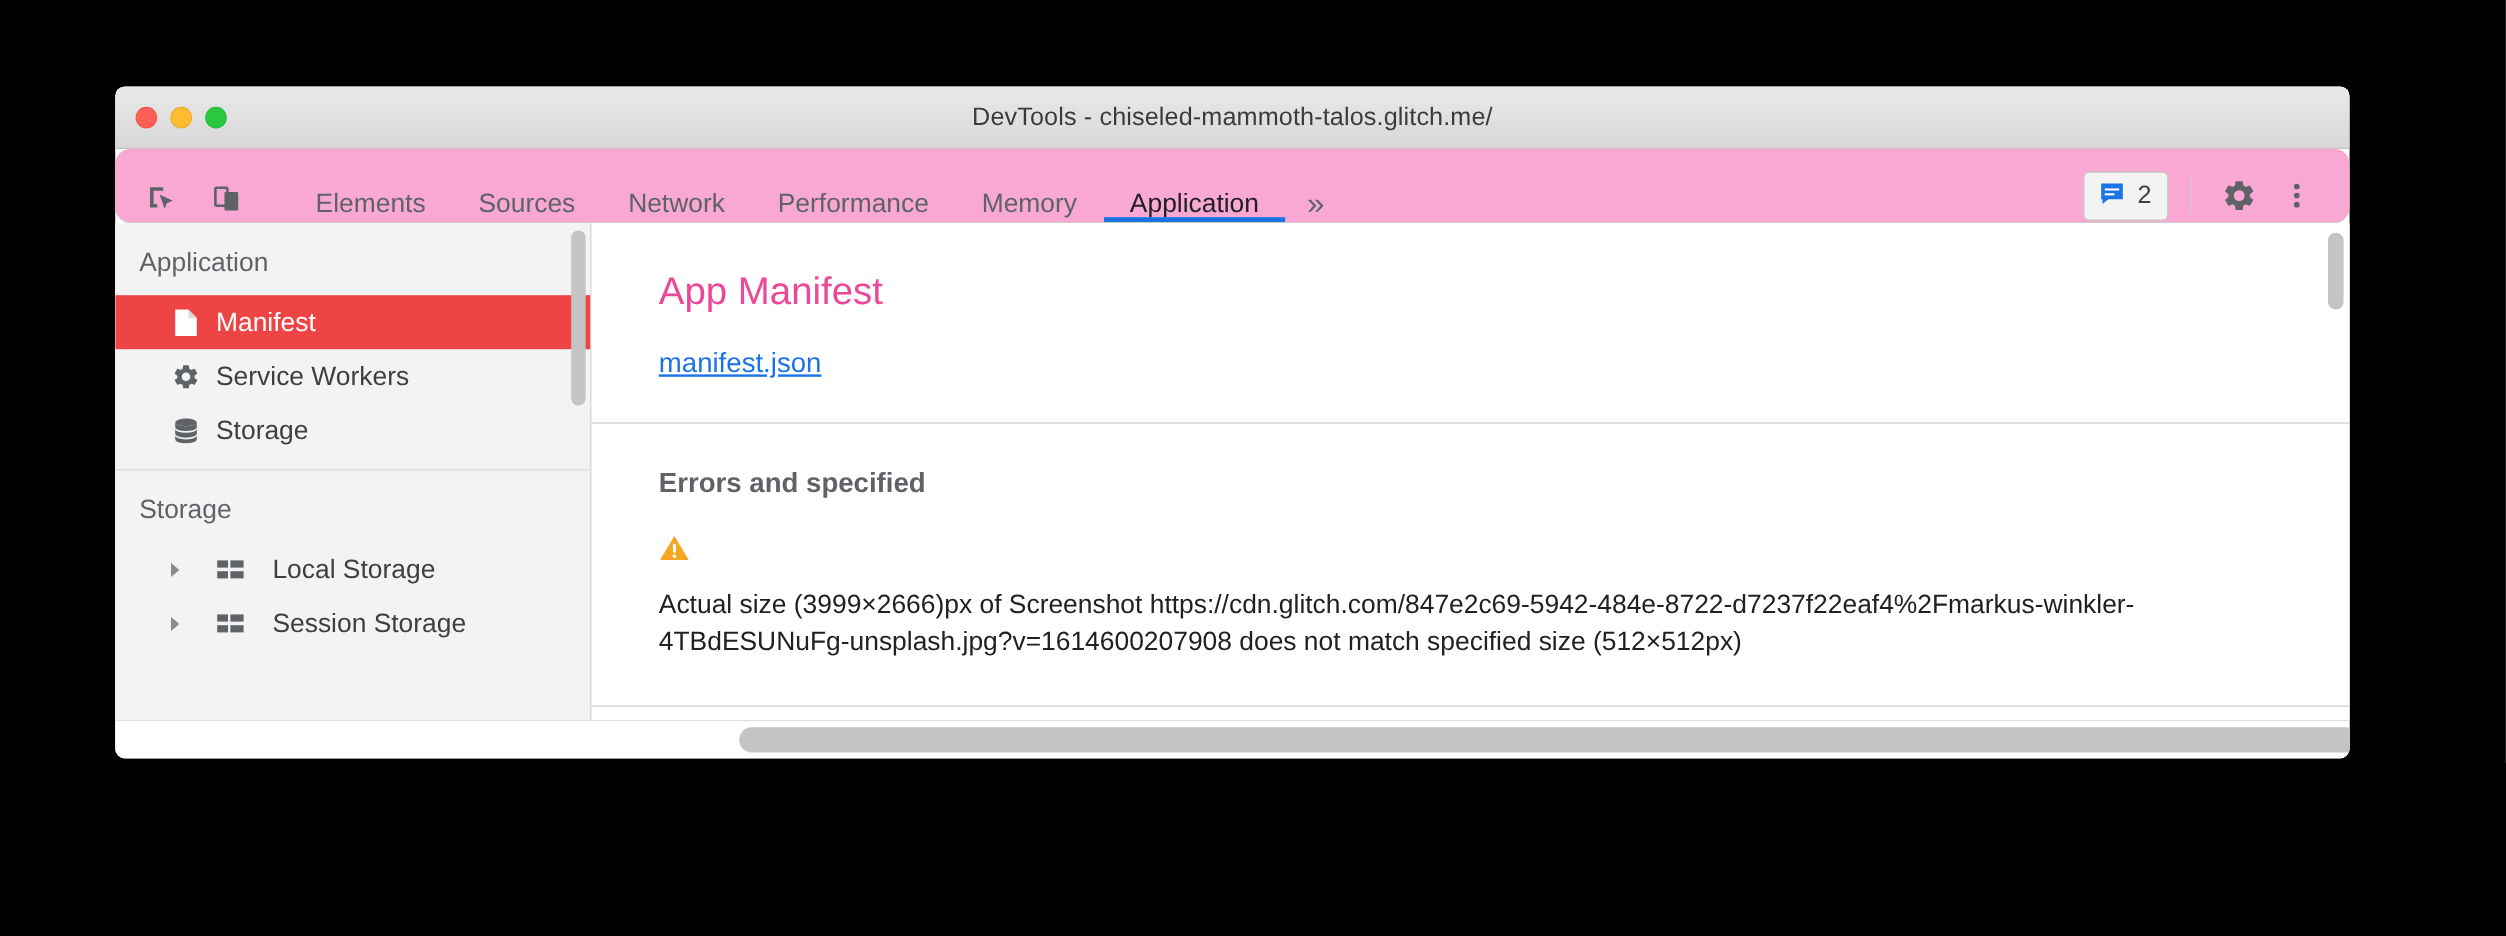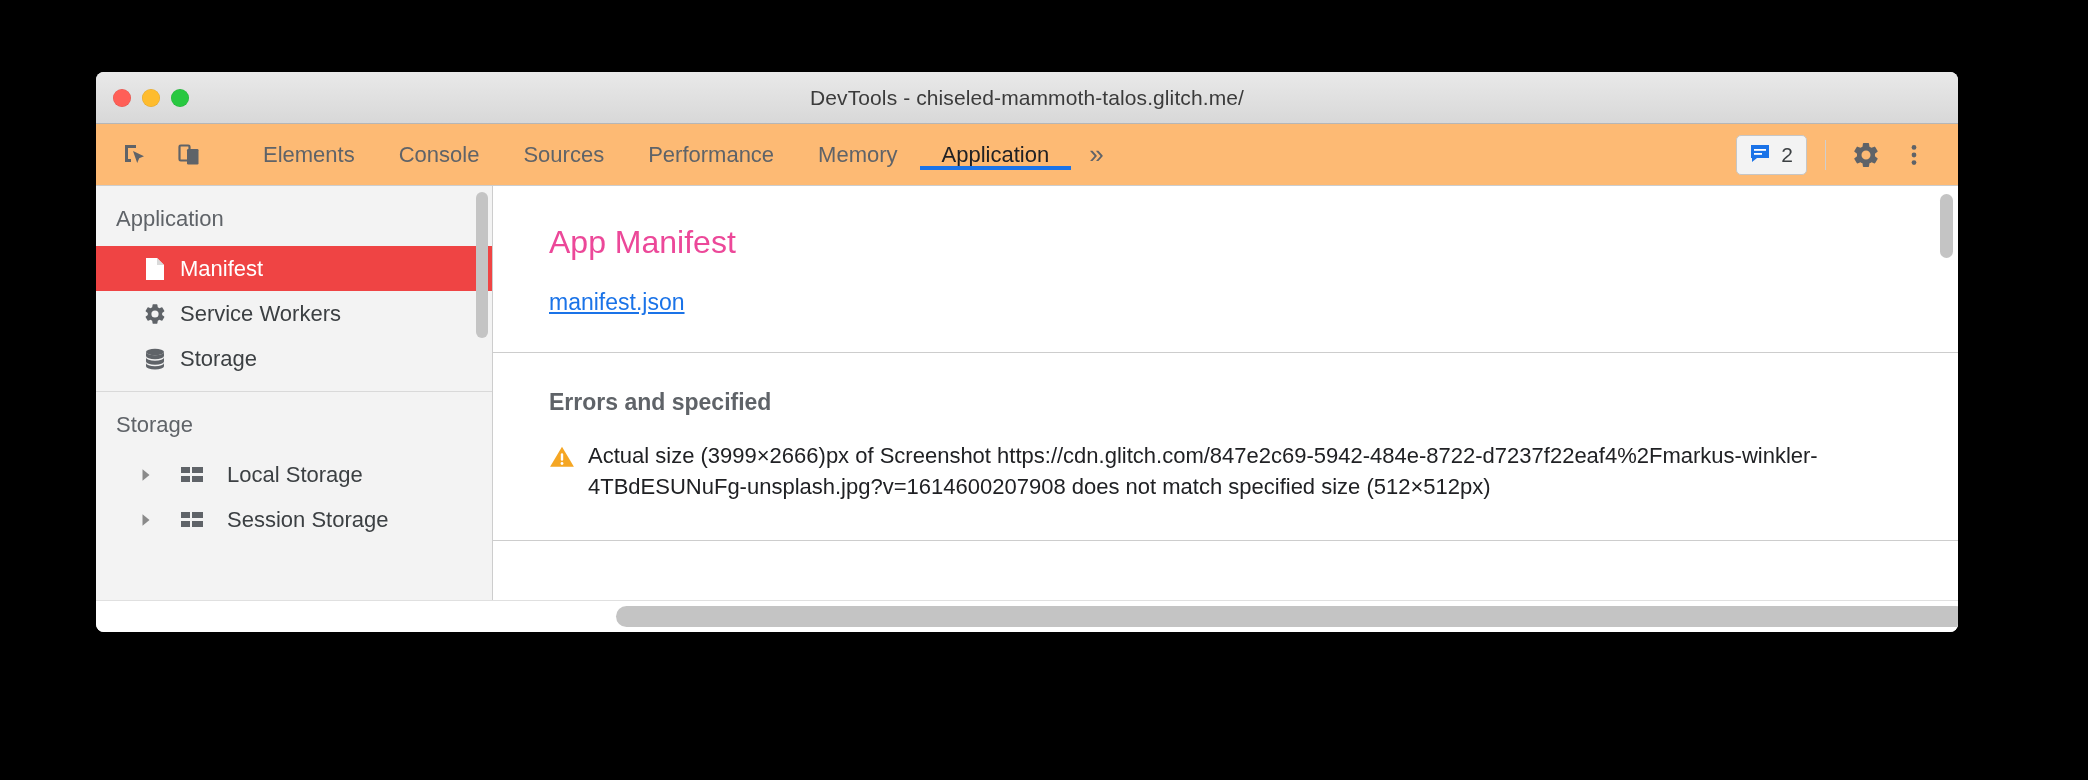--- a/index.html
+++ b/index.html
@@ -55,25 +55,26 @@
     width: 100%;
     text-align: center;
     font-size: 21px;
     color: #3b3b3b;
     letter-spacing: 0.1px;
   }
 
   
   #tabbar {
     height: 62px;
-    background: #fdba74;
+    background: #f9a8d4;
     border-bottom: 1px solid #cdcdcd;
     display: flex;
-    align-items: center;
-    position: relative;
+    align-items: flex-end;
+    position: relative;
+    border-radius: 13px;
   }
   .tb-icons {
     display: flex;
     align-items: center;
     padding-left: 20px;
     gap: 16px;
   }
   .tb-icon {
     width: 38px; height: 38px;
     display: flex; align-items: center; justify-content: center;
@@ -233,20 +234,21 @@
     font-weight: bold;
     color: #5f6368;
     padding-top: 36px;
   }
   .warning-row {
     display: flex;
     gap: 13px;
     padding-top: 24px;
     padding-right: 50px;
     padding-bottom: 38px;
+    flex-direction: column;
   }
   .warning-text {
     font-size: 22px;
     color: #202124;
     line-height: 1.42;
     max-width: 1340px;
   }
   .warn-icon { flex: none; margin-top: 4px; }
 
   #main-vscroll {
@@ -306,24 +308,24 @@
         </svg>
       </div>
     </div>
     <div class="tb-sep"></div>
 
     <div class="tabs">
       <div class="tab">
           <span>Elements</span>
         </div>
       <div class="tab">
-          <span>Console</span>
+          <span>Sources</span>
         </div>
       <div class="tab">
-          <span>Sources</span>
+          <span>Network</span>
         </div>
       <div class="tab">
           <span>Performance</span>
         </div>
       <div class="tab">
           <span>Memory</span>
         </div>
       <div class="tab active">
           <span>Application</span>
         </div>

